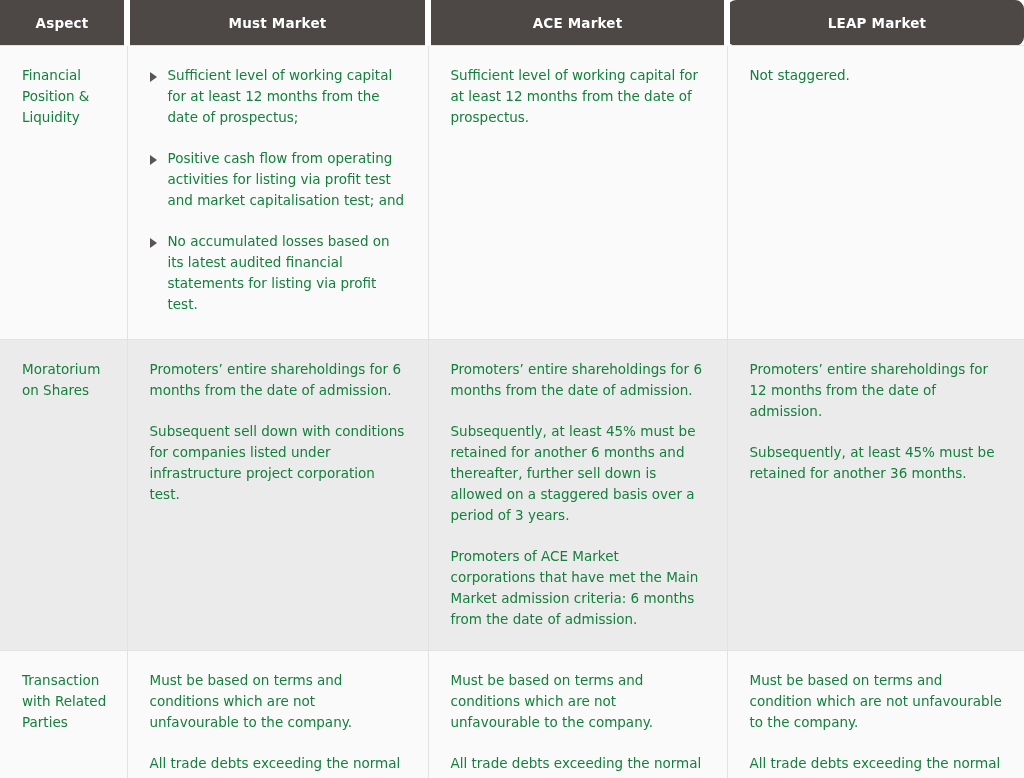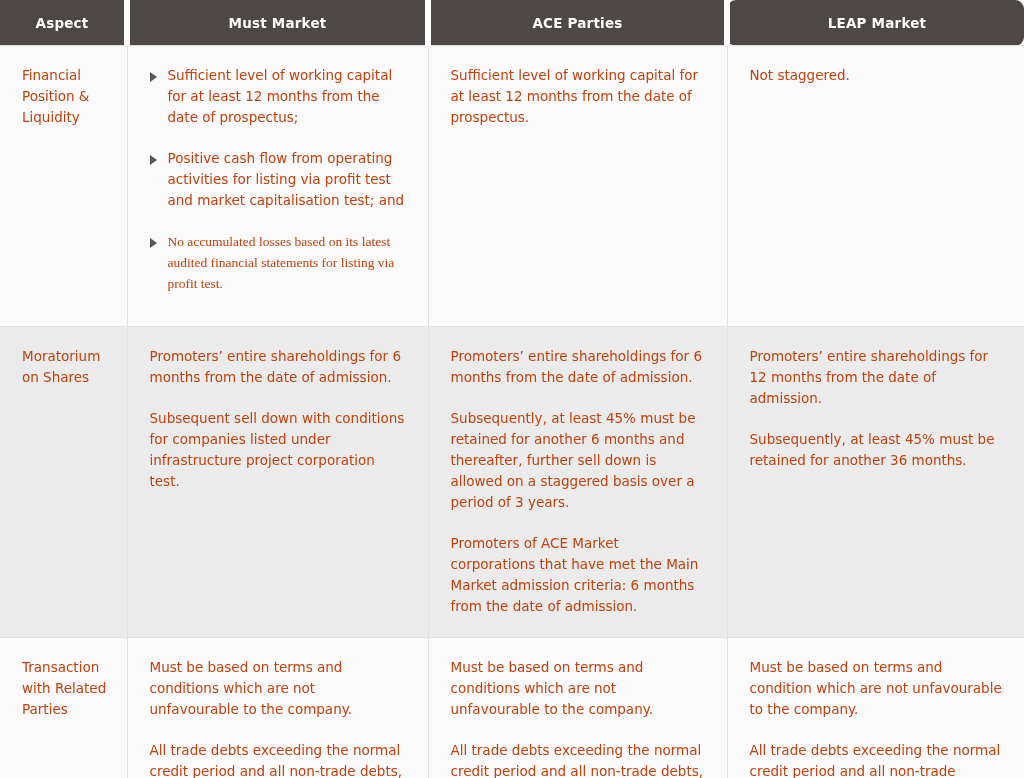--- a/index.html
+++ b/index.html
@@ -43,21 +43,21 @@
     border-right: 6px solid #ffffff;
     letter-spacing: 0.2px;
   }
   thead th:last-child { border-right: none; border-radius: 9px; }
 
   
   tbody td {
     vertical-align: top;
     font-size: 13.5px;
     line-height: 21px;
-    color: #c2410c;
+    color: #15803d;
     padding: 19px 22px 20px 22px;
     border-right: 1px solid #e2e2e2;
     border-bottom: 1px solid #e2e2e2;
     box-sizing: border-box;
   }
   tbody td:last-child { border-right: none; }
   tbody td.aspect-cell {
     padding-left: 22px;
     padding-right: 10px;
   }
@@ -77,21 +77,21 @@
   ul.bullets {
     list-style: none;
     margin: 0;
     padding: 0;
   }
   ul.bullets li {
     position: relative;
     padding-left: 18px;
     margin-bottom: 20px;
   }
-  ul.bullets li:last-child { margin-bottom: 12px; font-family: Liberation Serif, serif; }
+  ul.bullets li:last-child { margin-bottom: 4px; }
   ul.bullets li .tri {
     position: absolute;
     left: 0;
     top: 0;
     width: 0;
     height: 0;
     margin-top: 7px;
     border-top: 5px solid transparent;
     border-bottom: 5px solid transparent;
     border-left: 7px solid #5a5452;
@@ -105,21 +105,21 @@
     <colgroup>
       <col style="width:127px">
       <col style="width:301px">
       <col style="width:299px">
       <col style="width:297px">
     </colgroup>
     <thead>
       <tr>
         <th>Aspect</th>
         <th>Must Market</th>
-        <th>ACE Parties</th>
+        <th>ACE Market</th>
         <th>LEAP Market</th>
       </tr>
     </thead>
     <tbody>
 
       <tr class="row-odd">
         <td class="aspect-cell">Financial Position &amp; Liquidity</td>
         <td>
           <ul class="bullets">
             <li><span class="tri"></span><span>Sufficient level of working capital for at least 12 months from the date of prospectus;</span></li>

